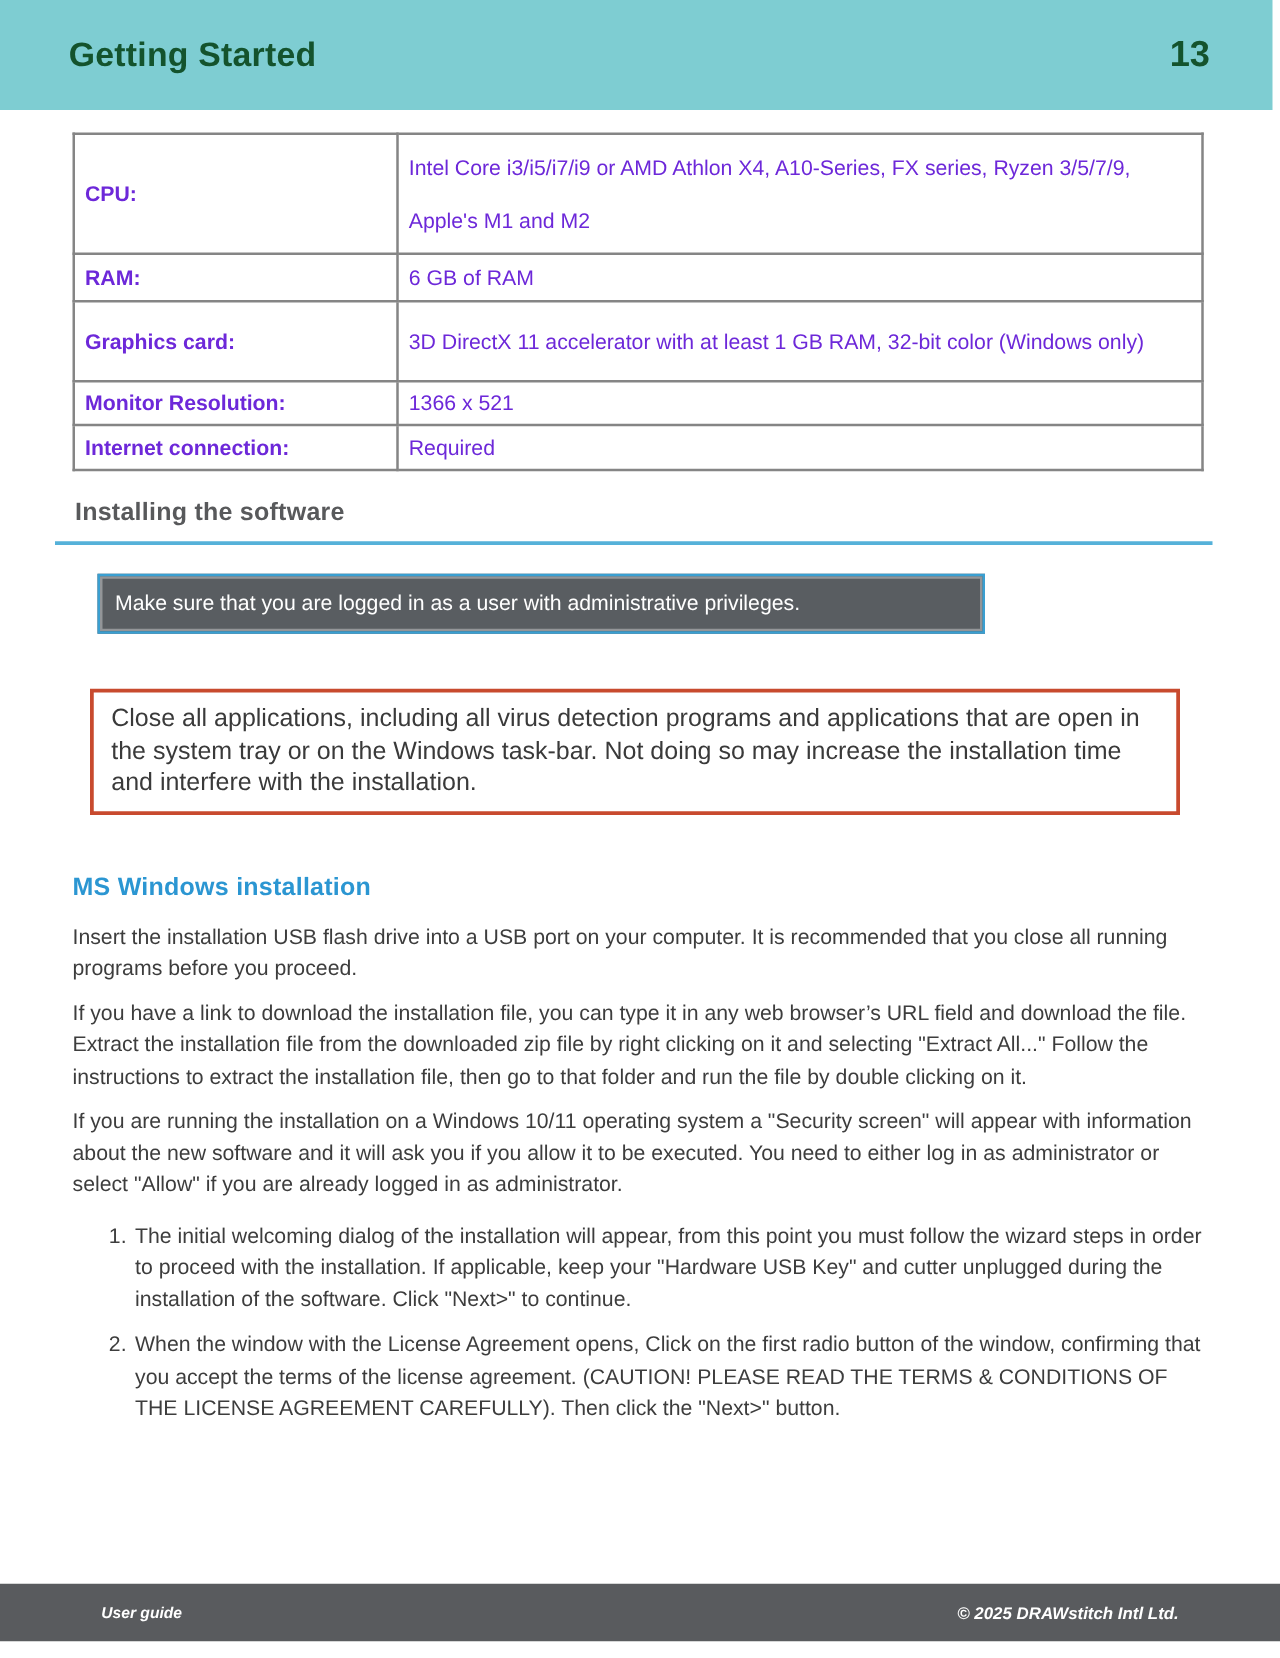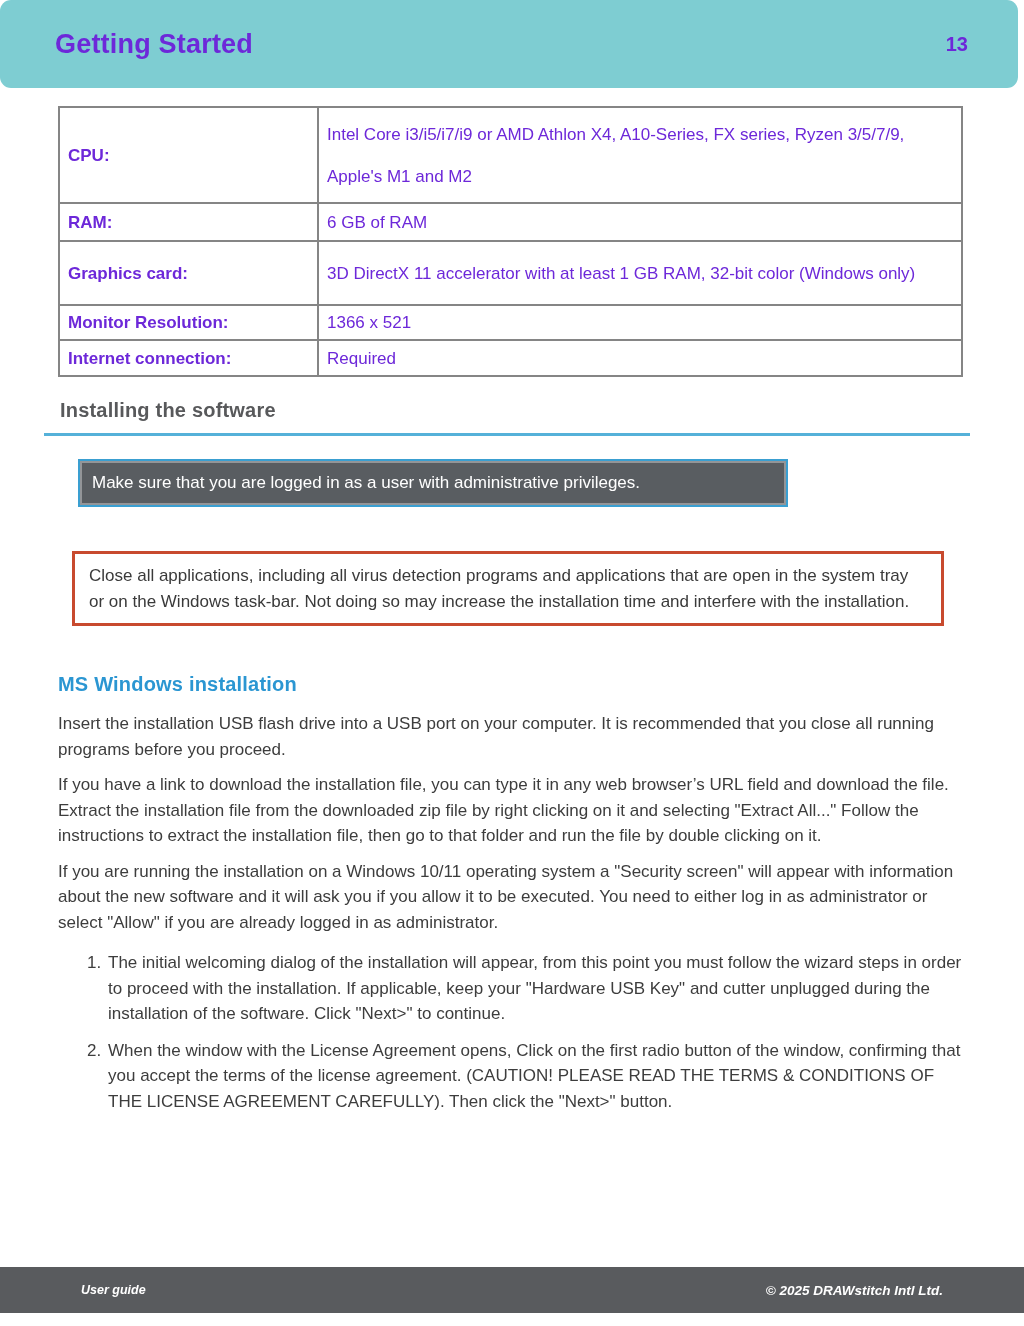--- a/index.html
+++ b/index.html
@@ -21,24 +21,24 @@
     background:#ffffff;
     overflow:hidden;
     font-family:"Liberation Sans",sans-serif;
   }
   
   .page-header{
     height:88px;width:1018px;
     background:var(--header-bg);
     display:flex;align-items:center;justify-content:space-between;
     padding:0 50px 0 55px;
-    color:#6d28d9;font-weight:bold;border-radius:11px;
+    color:#14532d;font-weight:bold;
   }
   .page-title{font-size:27px;letter-spacing:.2px;}
-  .page-number{font-size:20px;margin-left:25px;}
+  .page-number{font-size:29px;margin-left:25px;}
   
   .content{padding:0 0 0 58px;}
   
   table.spec{
     border-collapse:collapse;table-layout:fixed;
     width:905px;margin-top:18px;
   }
   table.spec td{
     border:2px solid var(--table-border);
     font-size:17px;line-height:25px;color:#6d28d9;
@@ -73,21 +73,21 @@
     padding:11px 14px 11px 12px;
     color:#ffffff;font-size:17px;line-height:22px;
   }
   .note-box p{margin:0;}
   
   .caution-box{
     margin:44px 0 0 14px;
     width:872px;
     border:3px solid var(--caution-border);
     padding:9px 14px;
-    color:#3a3a3a;font-size:17px;line-height:25.5px;
+    color:#3a3a3a;font-size:20px;line-height:25.5px;
   }
   .caution-box p{margin:0;}
   
   h3.subsection{
     margin:47px 0 15px 0;
     font-size:20px;color:var(--accent-blue);letter-spacing:.2px;
   }
   p.body{
     margin:0 0 10px 0;width:905px;
     font-size:17px;line-height:25.5px;color:var(--body-text);

